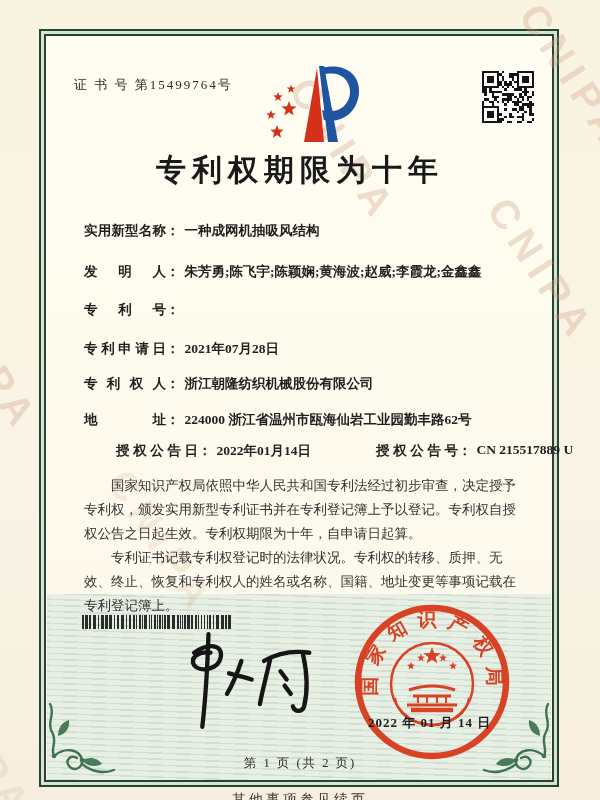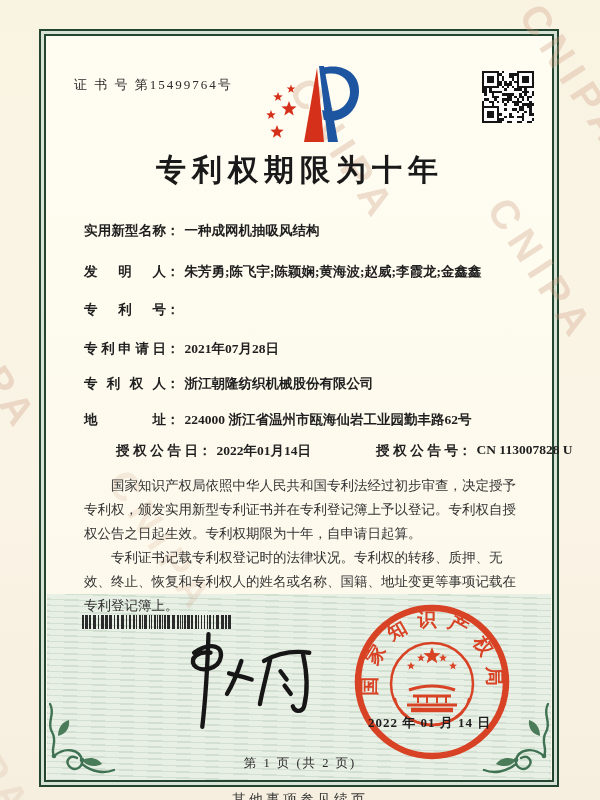--- a/index.html
+++ b/index.html
@@ -572,21 +572,21 @@
   </div>
   <div class="frow" style="top:442px">
     <span class="fgroup first">
       <span class="flabel">授权公告日</span>
         <span class="fcolon">：</span>
       <span class="fvalue">2022年01月14日</span>
     </span>
     <span class="fgroup">
       <span class="flabel">授权公告号</span>
         <span class="fcolon">：</span>
-      <span class="fvalue">CN 113007828 U</span>
+      <span class="fvalue">CN 215517889 U</span>
     </span>
   </div>
 
   <div class="body-text">
     <p>国家知识产权局依照中华人民共和国专利法经过初步审查，决定授予专利权，颁发实用新型专利证书并在专利登记簿上予以登记。专利权自授权公告之日起生效。专利权期限为十年，自申请日起算。</p>
     <p>专利证书记载专利权登记时的法律状况。专利权的转移、质押、无效、终止、恢复和专利权人的姓名或名称、国籍、地址变更等事项记载在专利登记簿上。</p>
   </div>
 
   <div class="barcode">
       <i style="width:2px;margin-right:1px"></i>

